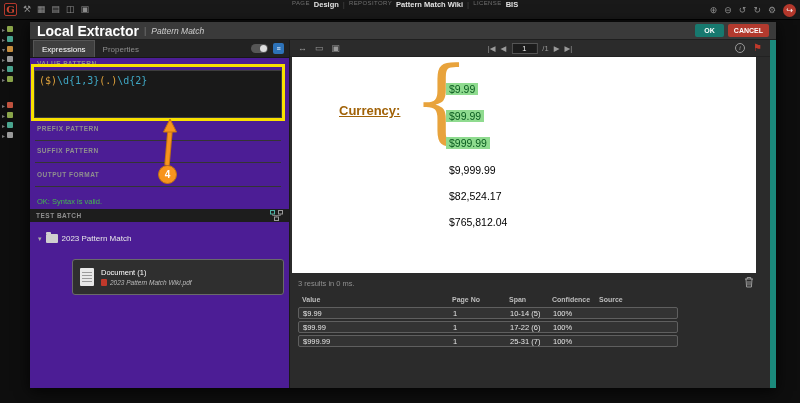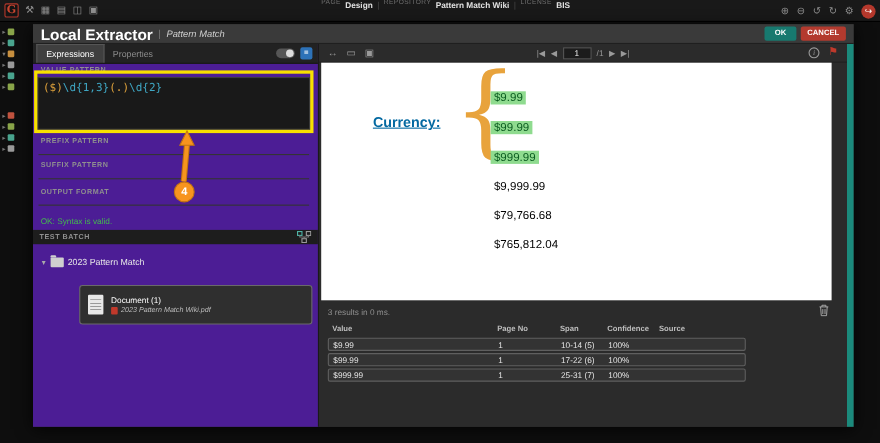--- a/index.html
+++ b/index.html
@@ -73,21 +73,21 @@
   .teal-strip { width:6px; background:#1b8a7c; flex:none; }
   .viewer-toolbar { position:absolute; top:0; left:0; right:0; height:17px; display:flex; align-items:center; padding:0 8px; border-bottom:1px solid #222; }
   .vt-left { display:flex; gap:8px; align-items:center; }
   .vt-icon { color:#9a9a9a; font-size:9px; line-height:1; }
   .vt-nav { position:absolute; left:50%; transform:translateX(-50%); display:flex; align-items:center; gap:5px; color:#9a9a9a; font-size:7.5px; }
   .page-input { width:26px; height:11px; background:#1c1c1c; border:1px solid #555; color:#eee; font-size:7.5px; text-align:center; font-family:inherit; }
   .vt-right { margin-left:auto; display:flex; gap:8px; align-items:center; }
   .info-ico { width:10px; height:10px; border:1px solid #9a9a9a; border-radius:50%; color:#9a9a9a; font-size:7px; display:flex; align-items:center; justify-content:center; font-style:italic; font-family:"Liberation Serif",serif; }
   .flag-ico { color:#c0392b; font-size:10px; line-height:1; }
   .doc-area { position:absolute; left:2px; top:17px; width:464px; height:216px; background:#ffffff; }
-  .doc-heading { position:absolute; left:47px; top:46px; font-size:13px; font-weight:bold; text-decoration:underline; color:#0369a1; }
+  .doc-heading { position:absolute; left:47px; top:46px; font-size:13px; font-weight:bold; text-decoration:underline; color:#a16207; }
   .brace { position:absolute; left:120px; top:-2px; font-family:"DejaVu Serif",serif; font-size:92px; color:#e8a33c; line-height:1; }
   .val { position:absolute; left:157px; font-size:10.5px; color:#000; white-space:nowrap; }
   .val.hl { background:#8fdb8f; color:#0b5c20; padding:0 3px; left:154px; }
   .results-summary { position:absolute; left:8px; top:239px; font-size:7.5px; color:#8f8f8f; }
   .trash-btn { position:absolute; right:16px; top:236px; background:none; border:none; padding:0; cursor:pointer; }
   .results-table { position:absolute; left:8px; top:254px; width:380px; }
   .tr { display:grid; grid-template-columns:150px 57px 43px 47px 1fr; align-items:center; }
   .tr.head { height:10px; margin-bottom:3px; }
   .tr.head span { font-size:7px; font-weight:bold; color:#bdbdbd; padding-left:4px; }
   .tr.row { height:12px; border:1px solid #5f5f5f; border-radius:2px; background:#333; margin-bottom:2px; }
@@ -264,21 +264,21 @@
           </span>
         </div>
 
         <div class="doc-area">
           <span class="doc-heading">Currency:</span>
           <span class="brace">{</span>
           <span class="val hl" style="top:26px">$9.99</span>
           <span class="val hl" style="top:53px">$99.99</span>
           <span class="val hl" style="top:80px">$999.99</span>
           <span class="val" style="top:107px">$9,999.99</span>
-          <span class="val" style="top:133px">$79,766.68</span>
+          <span class="val" style="top:133px">$82,524.17</span>
           <span class="val" style="top:159px">$765,812.04</span>
         </div>
 
         <span class="results-summary">3 results in 0 ms.</span>
         <button class="trash-btn">
           <svg width="10" height="12" viewBox="0 0 10 12">
               <path d="M1 3h8M3.2 3V1.5h3.6V3M2 3l.6 8h4.8L8 3M4 5v4.5M6 5v4.5" stroke="#b5b5b5" stroke-width="0.8" fill="none"></path>
             </svg>
         </button>
 

